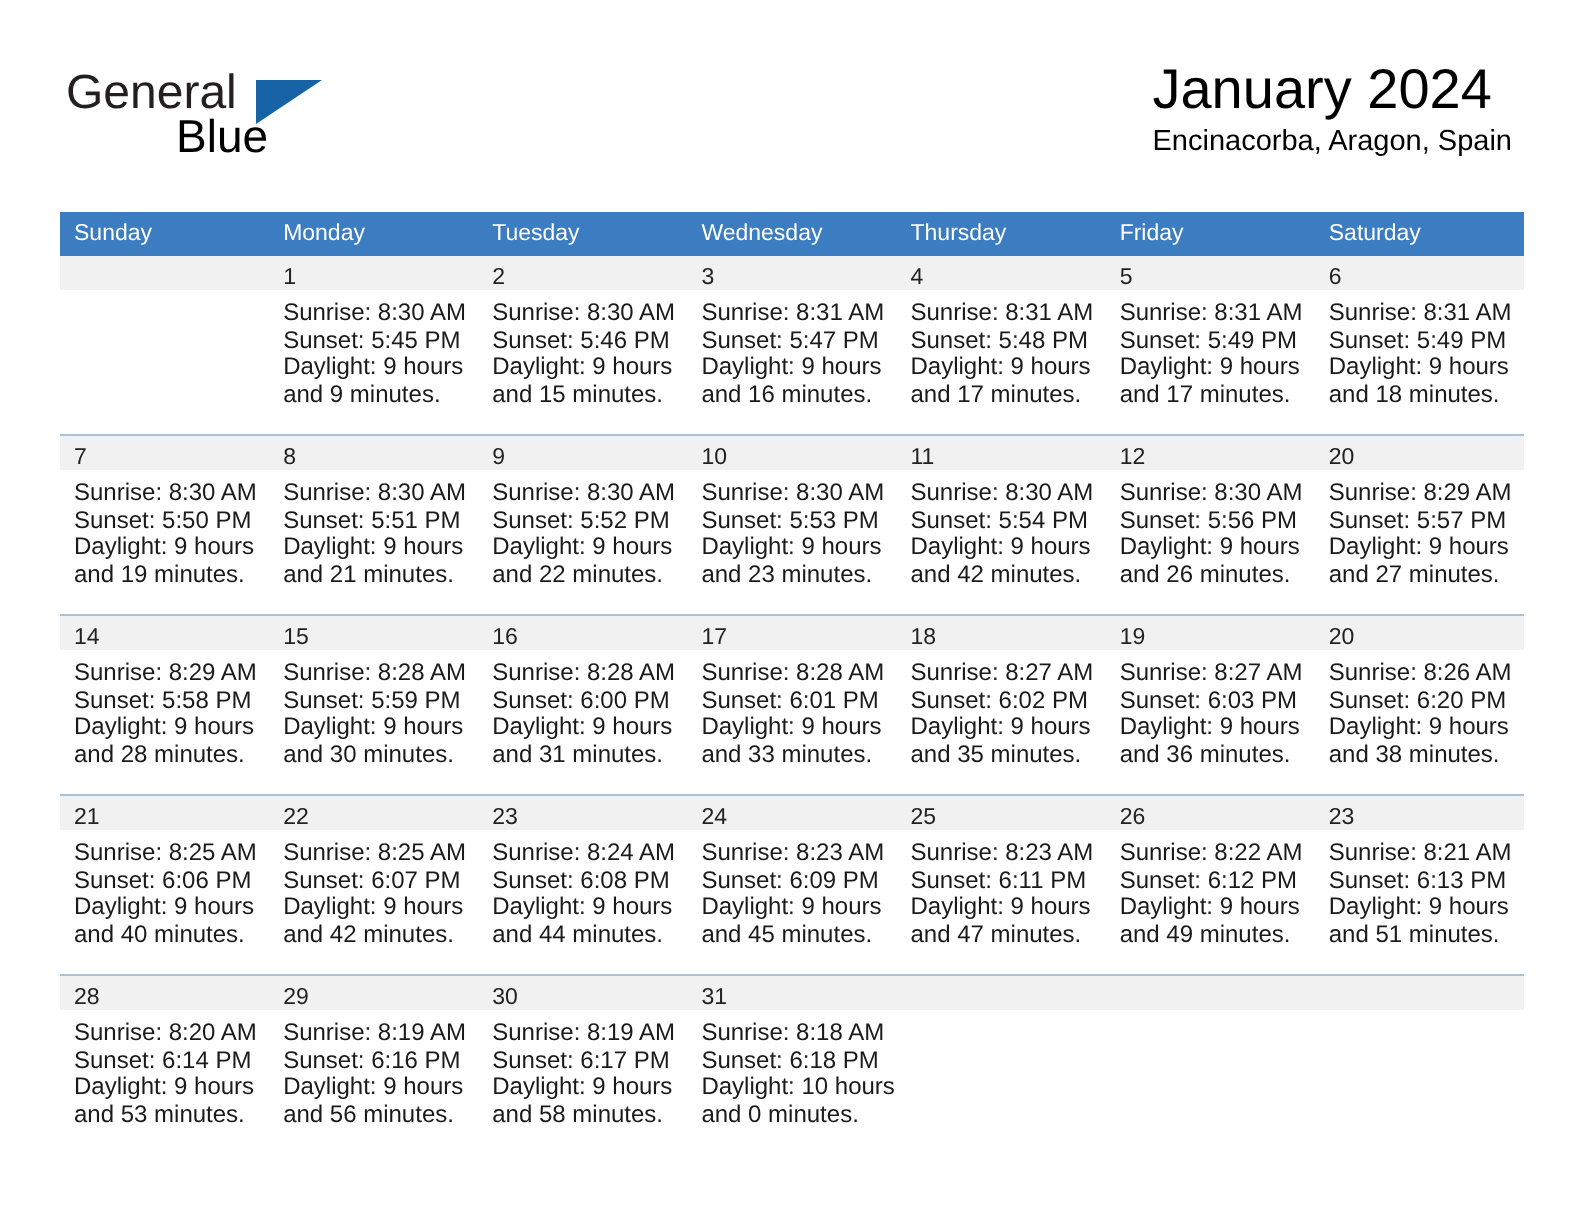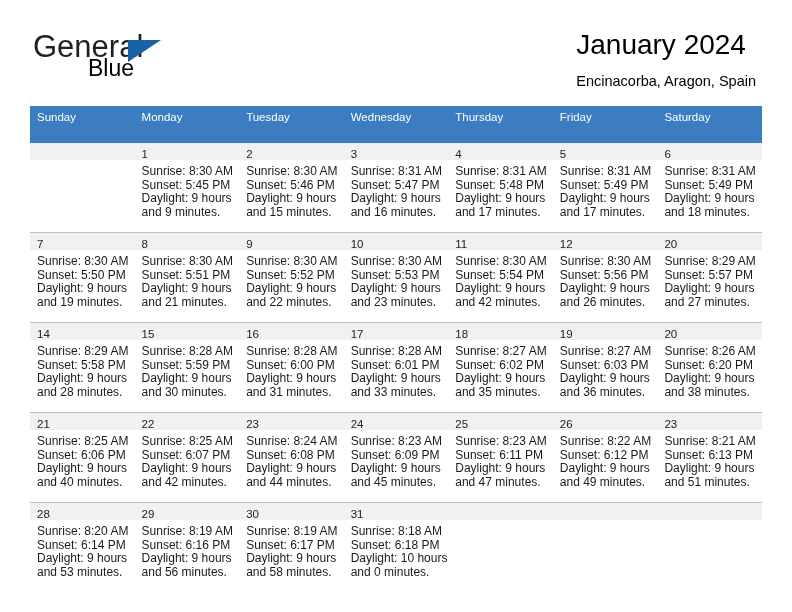--- a/index.html
+++ b/index.html
@@ -33,21 +33,21 @@
     position: absolute;
     left: 33px;
     top: 34px;
     width: 190px;
     height: 50px;
   }
   .logo-general {
     position: absolute;
     left: 0;
     top: 0;
-    font-size: 31px;
+    font-size: 24px;
     color: #231f20;
     letter-spacing: 0px;
     line-height: 26px;
   }
   .logo-blue {
     position: absolute;
     left: 55px;
     top: 21px;
     font-size: 23px;
     color: #000000;
@@ -68,21 +68,20 @@
     top: 28px;
     text-align: left;
   }
   .cal-title {
     font-size: 28px;
     color: #000000;
     line-height: 34px;
     white-space: nowrap;
   }
   .cal-subtitle {
-    margin-top: 10px;
     font-size: 14.5px;
     color: #000000;
     line-height: 18px;
     white-space: nowrap;
   }
 
   
   .calendar {
     position: absolute;
     left: 30px;
@@ -90,21 +89,21 @@
     width: 732px;
     border-collapse: collapse;
     table-layout: fixed;
   }
   .calendar th {
     background: #3b7dc0;
     color: #ffffff;
     font-size: 11.5px;
     font-weight: normal;
     text-align: left;
-    padding: 5px 0 20px 7px;
+    padding: 5px 0 5px 7px;
     height: 10px;
     border: none;
   }
   .calendar td {
     width: 104.57px;
     height: 89px;
     vertical-align: top;
     padding: 0;
     border: none;
     border-top: 1px solid #a9c3dd;

